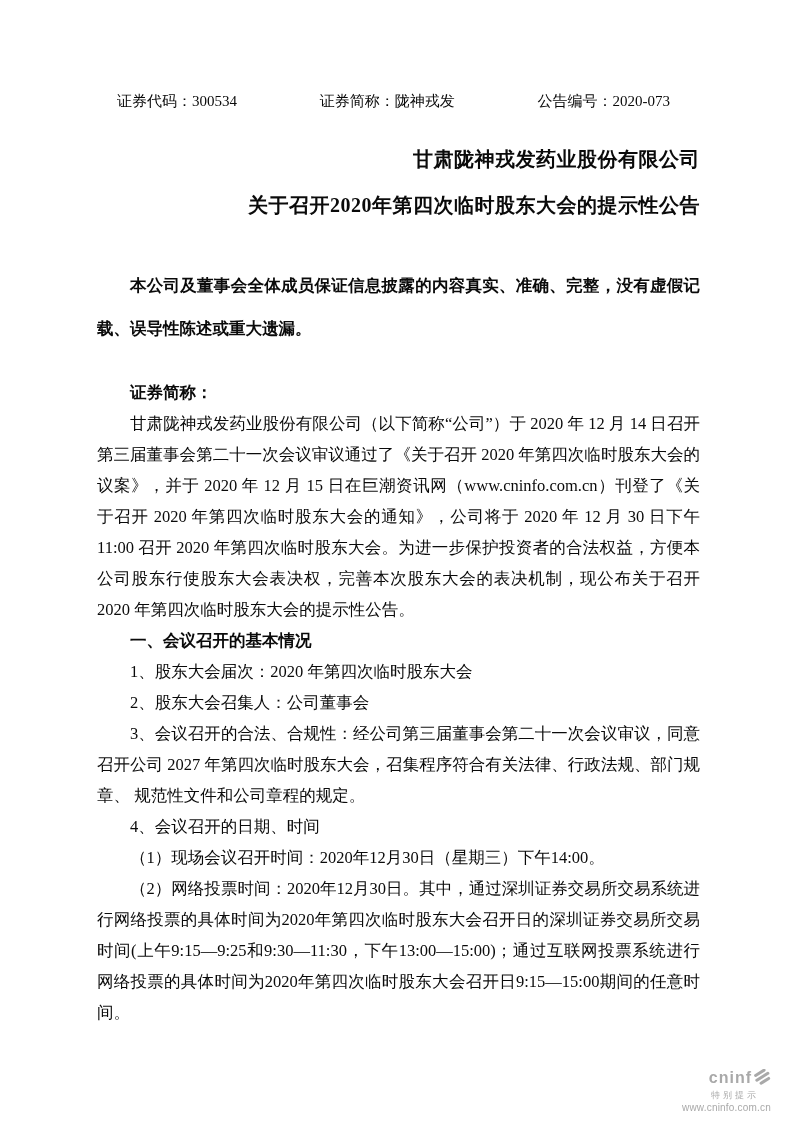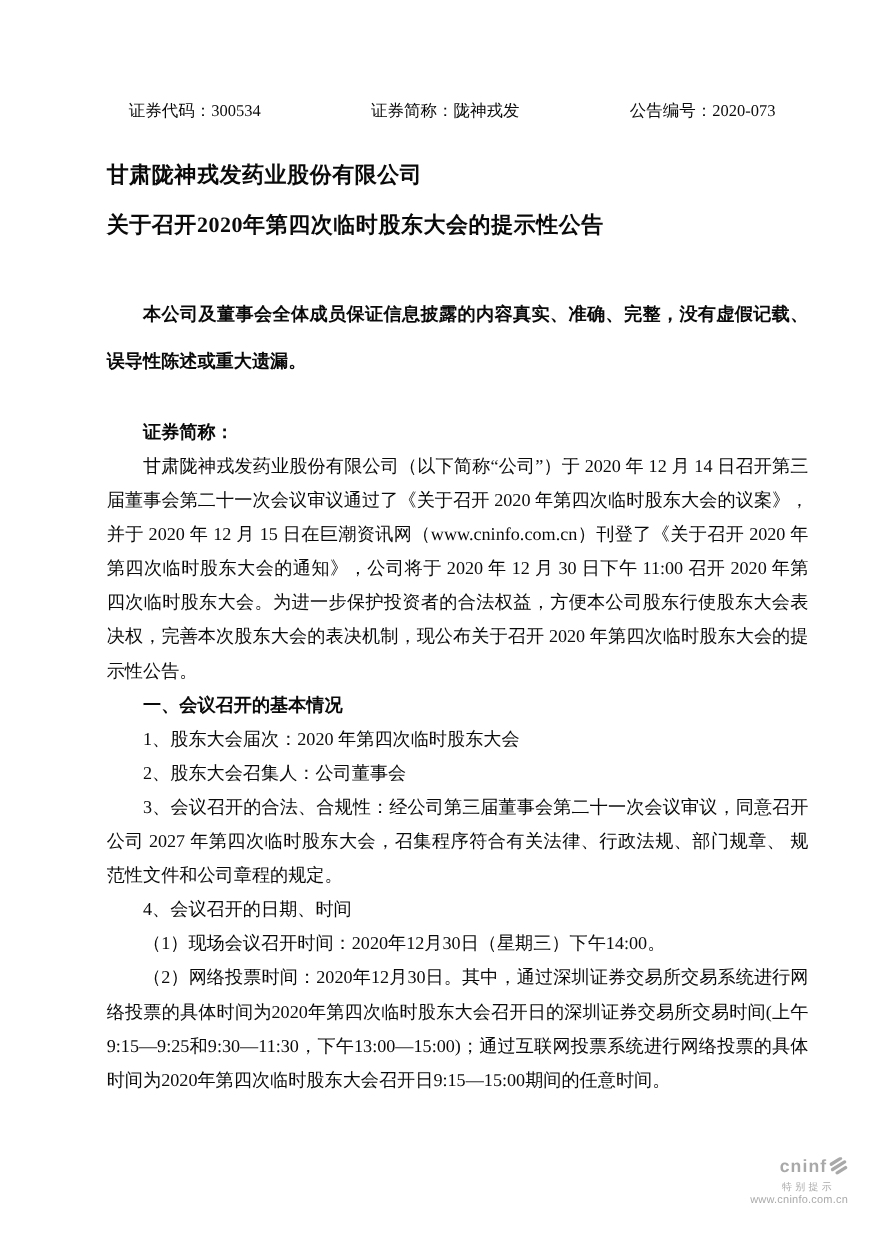--- a/index.html
+++ b/index.html
@@ -1,36 +1,36 @@
 <!DOCTYPE html>
 <html><head>
 <meta charset="utf-8">
 <style>
   html, body { margin: 0; padding: 0; background: #ffffff; }
   .page {
     width: 793px; height: 1122px;
     background: #ffffff;
     position: relative;
     box-sizing: border-box;
-    padding: 91px 58px 0 97px;
+    padding: 91px 93px 0 97px;
     font-family: "Liberation Serif", "DejaVu Serif", serif;
     color: #0a0a0a;
     overflow: hidden;
   }
   .doc-header {
     display: flex;
     justify-content: space-between;
     font-size: 15px;
     line-height: 20px;
     padding-left: 20px;
     padding-right: 30px;
     white-space: nowrap;
   }
   .title {
-    text-align: left;
+    text-align: right;
     font-weight: 700;
     font-size: 20px;
     line-height: 30px;
     margin: 0;
     letter-spacing: 0.5px;
   }
   .title-company { margin-top: 33px; }
   .title-subject { margin-top: 16px; }
   .disclaimer {
     font-size: 16.5px;
@@ -43,21 +43,21 @@
   .body-text {
     font-size: 16.5px;
     line-height: 31px;
     text-align: justify;
   }
   .body-text p { margin: 0; text-indent: 2em; }
   .special-heading { font-weight: 700; margin-top: 27px !important; }
   .section-heading { font-weight: 700; font-family: Liberation Serif, serif; }
   .cninfo-logo {
     position: absolute;
-    right: 22px; bottom: 24px;
+    right: 22px; bottom: 8px;
     color: #a9a9a9;
     font-family: "Liberation Sans", "DejaVu Sans", sans-serif;
     text-align: right;
     line-height: 1.2;
     user-select: none;
   }
   .cninfo-brand-row {
     display: flex;
     align-items: flex-start;
     justify-content: flex-end;

